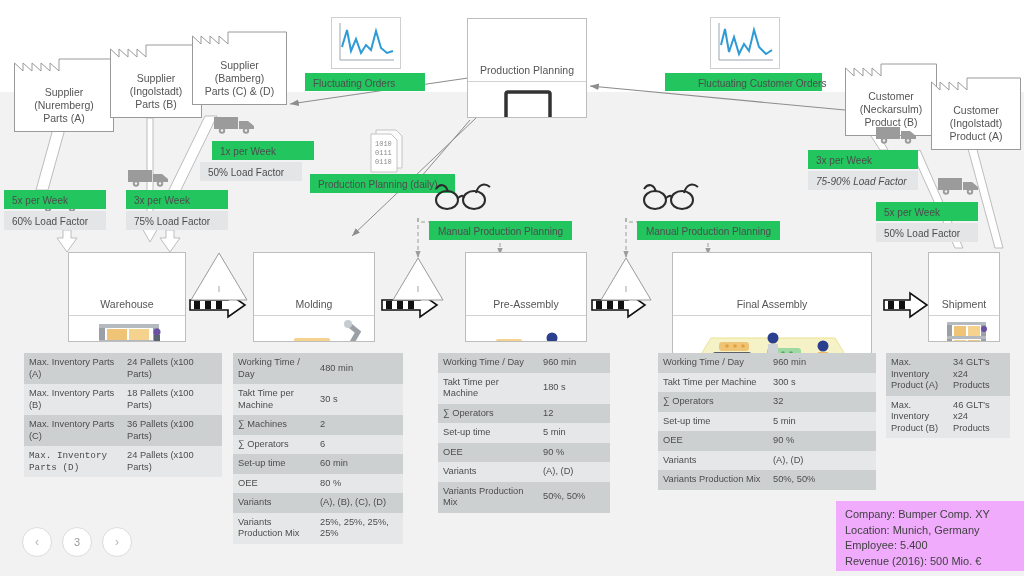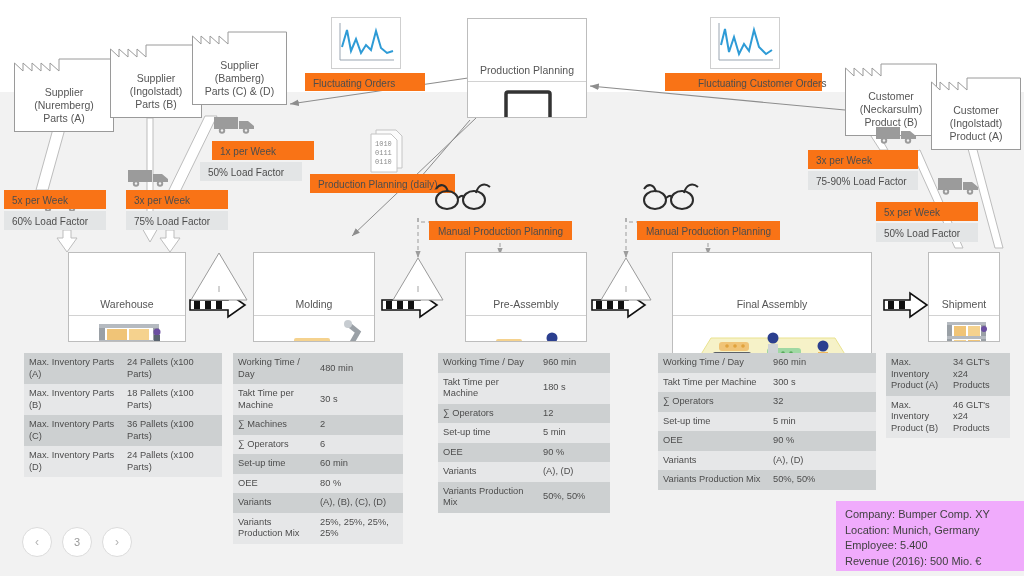--- a/index.html
+++ b/index.html
@@ -33,21 +33,21 @@
     display:flex;align-items:center;justify-content:center;
     font-size:10.5px;color:#555;margin-top:40px;
   }
   .proc-body{flex:1;position:relative;overflow:hidden;}
 
   
   .strip{
     position:absolute;box-sizing:border-box;font-size:10px;line-height:13px;
     color:#4d4d4d;padding:4px 8px;white-space:nowrap;
   }
-  .strip.dark{background:#f97316;}
+  .strip.dark{background:#22c55e;}
   .strip.light{background:#e3e5e6;}
   .strip.center{text-align:center;}
 
   
   .dtable{position:absolute;box-sizing:border-box;font-size:9.3px;line-height:11.5px;color:#4d4d4d;}
   .dtable .row{display:flex;width:100%;}
   .dtable .c{box-sizing:border-box;padding:4px 5px;display:flex;align-items:center;}
   .dtable .row.a .c{background:#cdd0d1;}
   .dtable .row.b .c{background:#e6e7e8;}
   .dtable .c.k{flex:0 0 auto;}
@@ -347,21 +347,21 @@
   <div class="node" style="left:874px;top:122px;width:48px;height:24px;">
     <svg width="48" height="24" viewBox="0 0 48 24">
       <path d="M2,5 L26,5 L26,17 L2,17 z M27,9 L36,9 L42,14 L42,17 L27,17 z" fill="#9b9b9b"></path>
       <circle cx="10" cy="18.5" r="3.2" fill="#9b9b9b"></circle>
         <circle cx="10" cy="18.5" r="1.2" fill="#f2f2f2"></circle>
       <circle cx="34" cy="18.5" r="3.2" fill="#9b9b9b"></circle>
         <circle cx="34" cy="18.5" r="1.2" fill="#f2f2f2"></circle>
     </svg>
   </div>
   <div class="strip dark" style="left:808px;top:150px;width:110px;height:19px;">3x per Week</div>
-  <div class="strip light" style="left:808px;top:171px;width:110px;height:19px;">75-90% Load Factor</div>
+  <div class="strip light" style="left:808px;top:171px;width:110px;height:19px;font-style:italic;">75-90% Load Factor</div>
 
   <div class="node" style="left:936px;top:173px;width:48px;height:24px;">
     <svg width="48" height="24" viewBox="0 0 48 24">
       <path d="M2,5 L26,5 L26,17 L2,17 z M27,9 L36,9 L42,14 L42,17 L27,17 z" fill="#9b9b9b"></path>
       <circle cx="10" cy="18.5" r="3.2" fill="#9b9b9b"></circle>
         <circle cx="10" cy="18.5" r="1.2" fill="#f2f2f2"></circle>
       <circle cx="34" cy="18.5" r="3.2" fill="#9b9b9b"></circle>
         <circle cx="34" cy="18.5" r="1.2" fill="#f2f2f2"></circle>
     </svg>
   </div>
@@ -514,21 +514,21 @@
     </div>
     <div class="row b">
       <div class="c k" style="flex:0 0 98px;">Max. Inventory Parts (B)</div>
       <div class="c v">18 Pallets (x100 Parts)</div>
     </div>
     <div class="row a">
       <div class="c k" style="flex:0 0 98px;">Max. Inventory Parts (C)</div>
       <div class="c v">36 Pallets (x100 Parts)</div>
     </div>
     <div class="row b">
-      <div class="c k" style="flex:0 0 98px;">Max. Inventory Parts (D)</div>
+      <div class="c k" style="flex:0 0 98px;font-family:Liberation Mono, monospace;">Max. Inventory Parts (D)</div>
       <div class="c v">24 Pallets (x100 Parts)</div>
     </div>
   </div>
 
   <div class="dtable" style="left:233px;top:353px;width:170px;">
     <div class="row a">
       <div class="c k" style="flex:0 0 82px;">Working Time / Day</div>
       <div class="c v">480 min</div>
     </div>
     <div class="row b">

